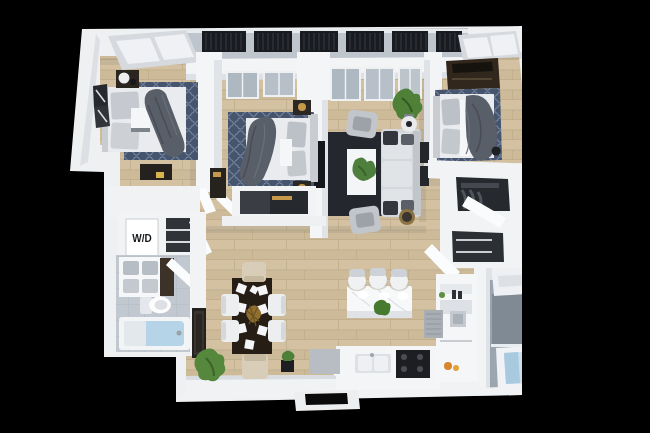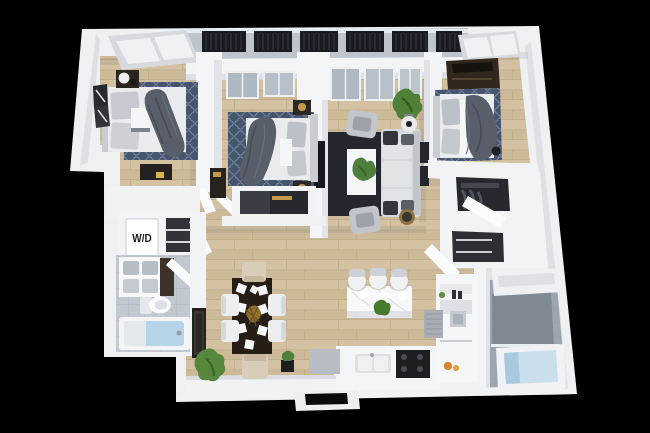--- a/index.html
+++ b/index.html
@@ -1,16 +1,16 @@
 <!DOCTYPE html>
 <html><head>
 <meta charset="utf-8">
 <style>
 html,body{margin:0;padding:0;background:#000;}
-#stage{position:relative;width:650px;height:433px;background:#000;overflow:hidden;border-radius:23px;}
+#stage{position:relative;width:522px;height:433px;background:#000;overflow:hidden;border-radius:23px;}
 text{font-family:"Liberation Sans",sans-serif;}
 </style>
 </head>
 <body>
 <div id="stage">
 <svg width="650" height="433" viewBox="0 0 650 433">
 <defs>
 <pattern id="quatre" width="13" height="13" patternUnits="userSpaceOnUse">
 <rect width="13" height="13" fill="#46546d"></rect>
 <path d="M6.5,0.8 A2.9,2.9 0 0 1 9.4,3.7 A2.9,2.9 0 0 1 12.3,6.5 A2.9,2.9 0 0 1 9.4,9.3 A2.9,2.9 0 0 1 6.5,12.2 A2.9,2.9 0 0 1 3.6,9.3 A2.9,2.9 0 0 1 0.7,6.5 A2.9,2.9 0 0 1 3.6,3.7 A2.9,2.9 0 0 1 6.5,0.8 Z" fill="none" stroke="#7e90a8" stroke-width="1"></path>

